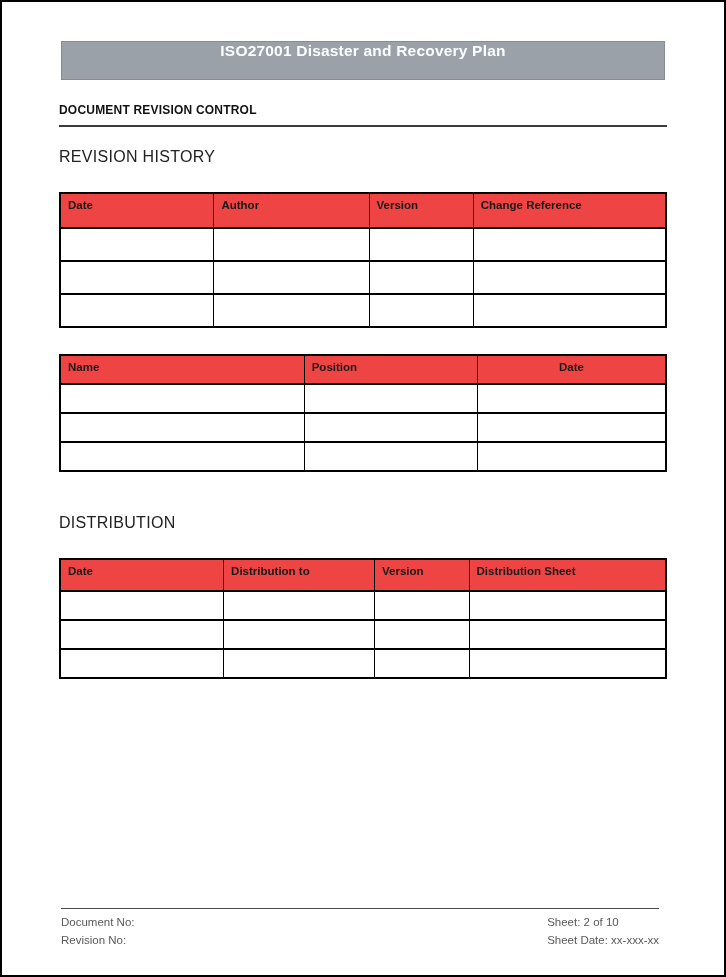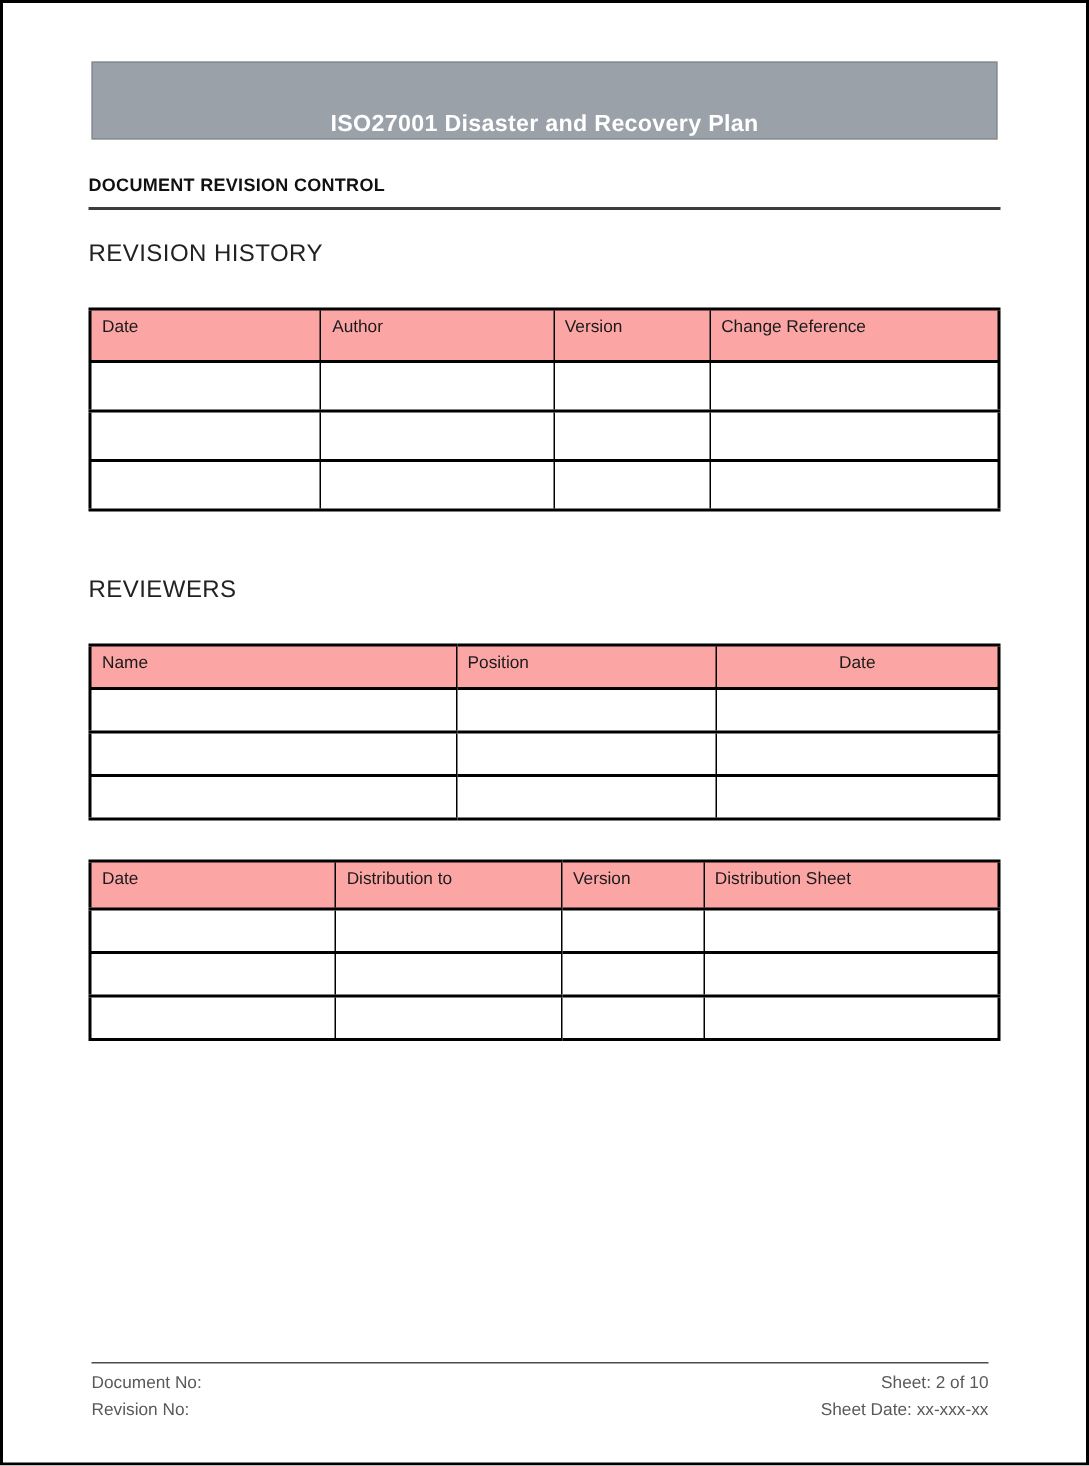--- a/index.html
+++ b/index.html
@@ -15,24 +15,24 @@
     background: #ffffff;
     border: 2px solid #000000;
     overflow: hidden;
   }
   .content { padding: 0 57px; }
 
   
   .banner {
     margin-top: 39px;
     margin-left: 2px; margin-right: 2px;
-    height: 52px;
+    height: 39px;
     background: #9aa1a8;
     border: 1px solid #858c94;
-    display: flex; align-items: flex-end; justify-content: center;
+    display: flex; align-items: flex-start; justify-content: center;
   }
   .banner-title {
     color: #ffffff;
     font-size: 15.5px;
     font-weight: bold;
     letter-spacing: 0.2px;
   }
 
   
   .page-heading {
@@ -65,23 +65,23 @@
   }
   th, td {
     border-left: 1px solid #000000;
     border-right: 1px solid #000000;
     border-top: 2px solid #000000;
     border-bottom: 2px solid #000000;
     padding: 5px 7px;
     vertical-align: top;
   }
   th {
-    background: #fca5a5;
+    background: #ef4444;
     font-size: 11.5px;
-    font-weight: normal;
+    font-weight: bold;
     color: #1a1a1a;
     text-align: left;
     margin-left: 47px;
   }
   th.center { text-align: center; }
   td { background: #ffffff; }
 
   .tbl-revision th { height: 35px; }
   .tbl-revision td { height: 33px; }
   .tbl-reviewers th { height: 29px; }
@@ -94,21 +94,21 @@
     position: absolute;
     top: 906px; left: 59px; right: 65px;
     border-top: 1px solid #4d4d4d;
     padding-top: 4px;
     display: flex;
     justify-content: space-between;
     font-size: 11.5px;
     color: #595959;
     line-height: 18px;
   }
-  .footer-right { text-align: right; }
+  .footer-right { }
 </style>
 </head>
 <body>
 
 <div class="page">
   <div class="content">
 
     <div class="banner">
       <span class="banner-title">ISO27001 Disaster and Recovery Plan</span>
     </div>
@@ -146,21 +146,20 @@
         </tr>
         <tr>
           <td></td>
             <td></td>
             <td></td>
             <td></td>
         </tr>
       </tbody>
     </table>
 
-    <div class="section-label label-2">REVIEWERS</div>
     <table class="tbl-reviewers">
       <colgroup>
         <col style="width:40.3%">
           <col style="width:28.6%">
           <col style="width:31.1%">
       </colgroup>
       <thead>
         <tr>
           <th>Name</th>
           <th>Position</th>
@@ -179,20 +178,21 @@
             <td></td>
         </tr>
         <tr>
           <td></td>
             <td></td>
             <td></td>
         </tr>
       </tbody>
     </table>
 
+    <div class="section-label label-3">DISTRIBUTION</div>
     <table class="tbl-distribution">
       <colgroup>
         <col style="width:27.0%">
           <col style="width:24.9%">
           <col style="width:15.6%">
           <col style="width:32.5%">
       </colgroup>
       <thead>
         <tr>
           <th>Date</th>

